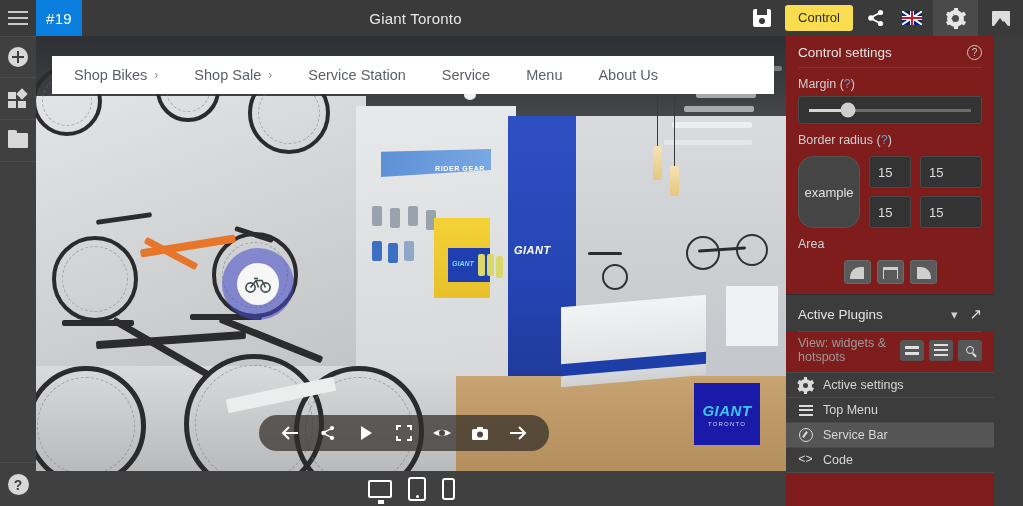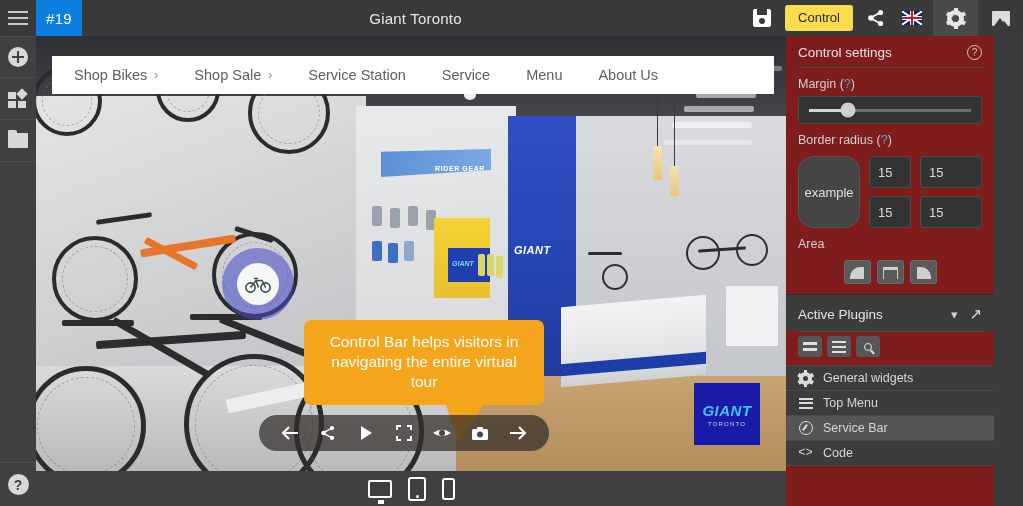--- a/index.html
+++ b/index.html
@@ -656,24 +656,20 @@
       <div class="hotspot-inner">
         <svg width="26" height="18" viewBox="0 0 26 18">
           <circle cx="5.5" cy="12.5" r="4.6" fill="none" stroke="#3d4f4a" stroke-width="1.6"></circle>
           <circle cx="20.5" cy="12.5" r="4.6" fill="none" stroke="#3d4f4a" stroke-width="1.6"></circle>
           <path d="M5.5 12.5 L11 5.5 L17 5.5 L20.5 12.5 M11 5.5 L13.5 12.5" fill="none" stroke="#3d4f4a" stroke-width="1.6"></path>
           <line x1="9" y1="3.5" x2="13" y2="3.5" stroke="#3d4f4a" stroke-width="1.6"></line>
         </svg>
       </div>
     </div>
 
-    <div class="callout">
-      <span>Control Bar helps visitors in navigating the entire virtual tour</span>
-      <span class="callout-tail"></span>
-    </div>
 
     <div class="controlbar">
       <div class="cb-icon">
         <svg width="18" height="14" viewBox="0 0 18 14">
           <line x1="17" y1="7" x2="2" y2="7" stroke="#fff" stroke-width="2"></line>
           <polyline points="8,1 2,7 8,13" fill="none" stroke="#fff" stroke-width="2"></polyline>
         </svg>
       </div>
       <div class="cb-icon">
         <svg width="16" height="16" viewBox="0 0 18 18">
@@ -783,20 +779,21 @@
     <div class="plugins-head">
       <span class="panel-title">Active Plugins</span>
       <span class="plug-head-icons">
         <span class="chev-down">▾</span>
         <span class="arrow-ne">↗</span>
       </span>
     </div>
     <div class="hr-line"></div>
 
     <div class="view-row">
+      <span class="view-label">View: widgets &amp; hotspots</span>
       <span class="view-btns">
         <span class="vbtn">
           <i></i>
             <i></i>
         </span>
         <span class="vbtn dense">
           <i></i>
             <i></i>
             <i></i>
         </span>
@@ -810,21 +807,21 @@
       <div class="plugin-item">
         <span class="pi-icon">
           <span class="gear-sm">
             <span class="tooth"></span>
               <span class="tooth t2"></span>
               <span class="tooth t3"></span>
             <span class="ring"></span>
               <span class="hole"></span>
           </span>
         </span>
-        <span>General widgets</span>
+        <span>Active settings</span>
       </div>
       <div class="plugin-item">
         <span class="pi-icon">
           <span class="lines-icon">
               <i></i>
               <i></i>
               <i></i>
             </span>
         </span>
         <span>Top Menu</span>

